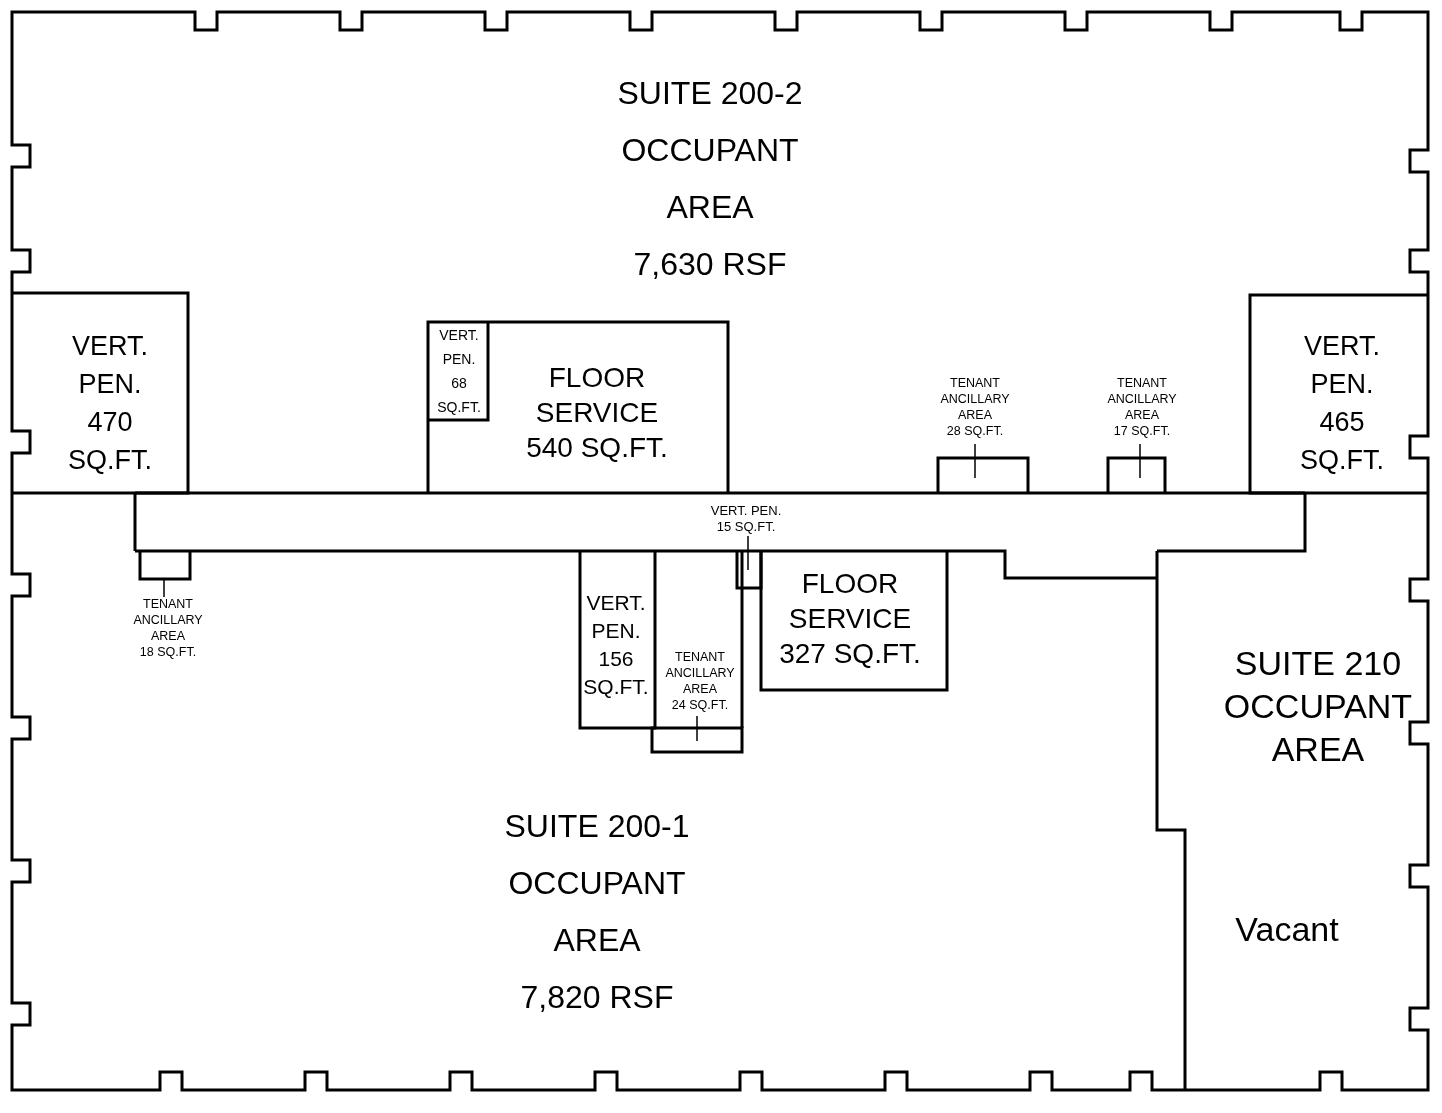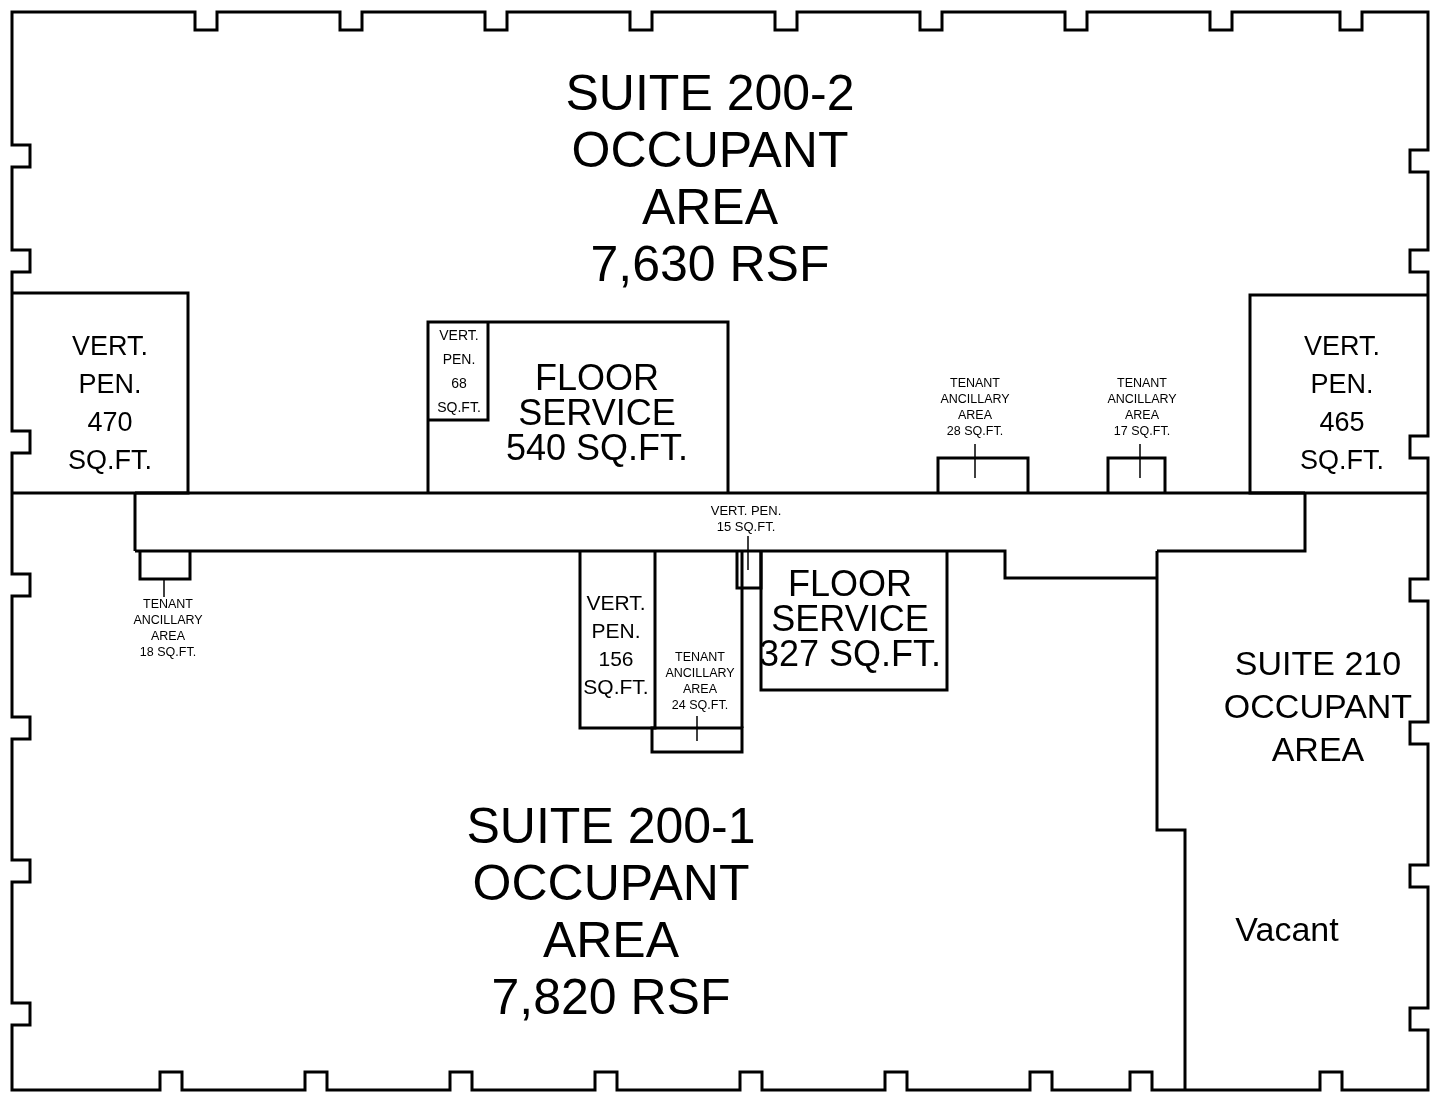--- a/index.html
+++ b/index.html
@@ -21,24 +21,24 @@
     left: 0;
     top: 0;
   }
   .label {
     position: absolute;
     transform: translate(-50%, -50%);
     text-align: center;
     white-space: pre-line;
     color: #000000;
   }
-  .suite-big   { font-size: 50px; line-height: 57px; }
+  .suite-big   { font-size: 32px; line-height: 57px; }
   .suite-mid   { font-size: 34px; line-height: 43px; }
   .room-lg     { font-size: 27px; line-height: 38px; }
-  .service-lg  { font-size: 36px; line-height: 35px; }
+  .service-lg  { font-size: 28px; line-height: 35px; }
   .corridor-md { font-size: 20px; line-height: 26px; }
   .room-md     { font-size: 21px; line-height: 28px; }
   .room-sm     { font-size: 14px; line-height: 24px; }
   .tiny        { font-size: 12.5px; line-height: 16px; }
   .tiny2       { font-size: 13px; line-height: 16px; }
 </style>
 </head>
 <body>
 
 <div id="floor-plan">
@@ -83,21 +83,21 @@
     <path fill="none" stroke="#000000" stroke-width="1.5" d="M164 579 V597"></path>
     <path fill="none" stroke="#000000" stroke-width="1.5" d="M697 716 V741"></path>
     <path fill="none" stroke="#000000" stroke-width="1.5" d="M748 536 V570"></path>
   </svg>
 
   <div class="label suite-big" style="left:710px; top:179px;">SUITE 200-2
 OCCUPANT
 AREA
 7,630 RSF</div>
 
-  <div class="label suite-big" style="left:597px; top:912px;margin-left:14px;">SUITE 200-1
+  <div class="label suite-big" style="left:597px; top:912px;">SUITE 200-1
 OCCUPANT
 AREA
 7,820 RSF</div>
 
   <div class="label suite-mid" style="left:1318px; top:706px;">SUITE 210
 OCCUPANT
 AREA</div>
 
 
   <div class="label suite-mid" style="left:1287px; top:929px;">Vacant</div>

